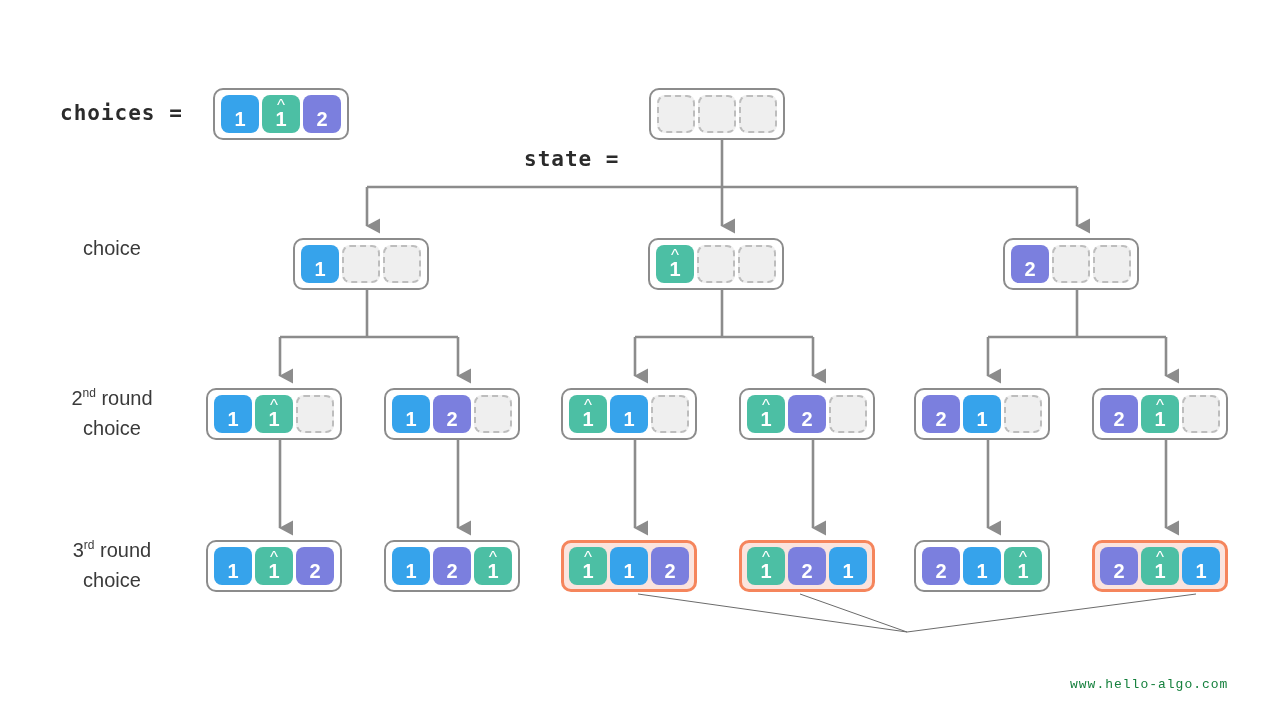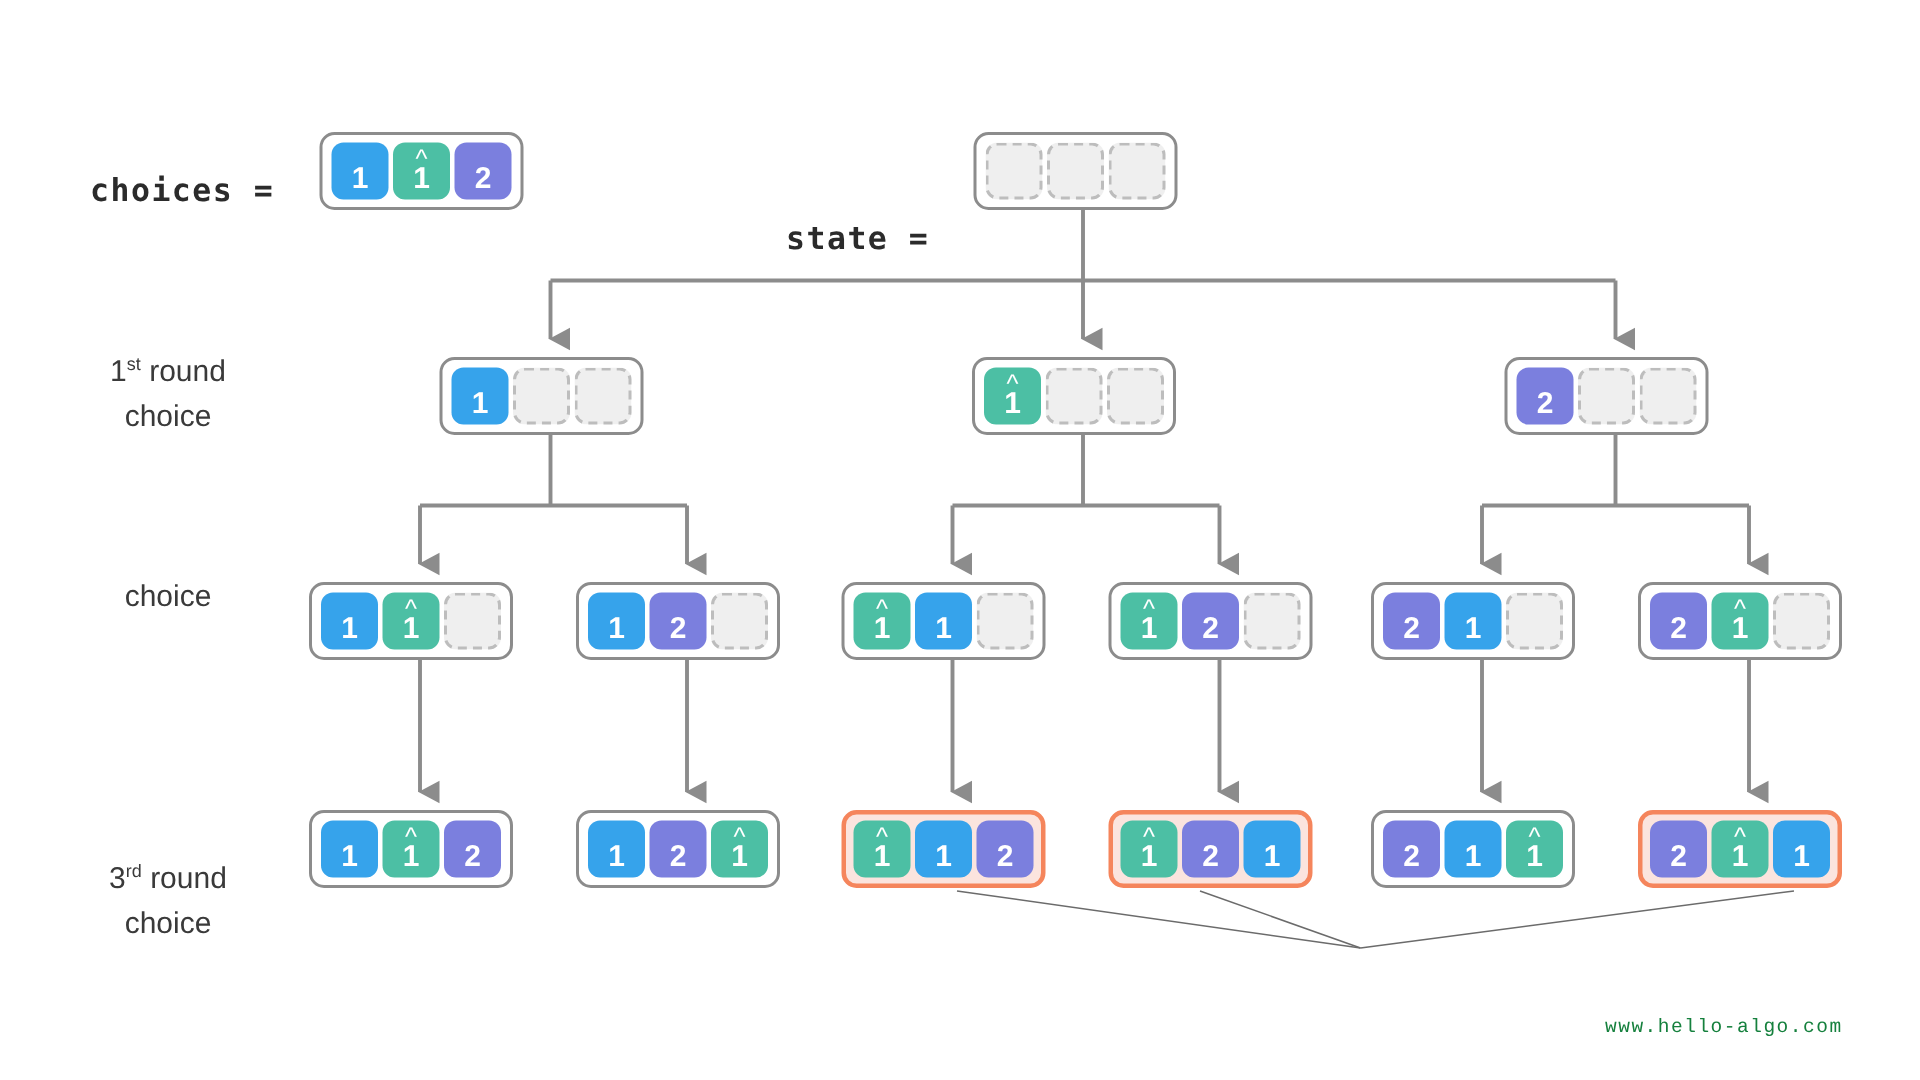--- a/index.html
+++ b/index.html
@@ -163,21 +163,21 @@
       <path d="M1166,436 L1166,528" marker-end="url(#arrowhead)"></path>
     </g>
 
     <g stroke="#6b6b6b" stroke-width="1" fill="none">
       <path d="M638,594 L907,632"></path>
       <path d="M800,594 L907,632"></path>
       <path d="M1196,594 L907,632"></path>
     </g>
   </svg>
 
-  <div class="mono-label" style="left:60px; top:115px;">choices =</div>
+  <div class="mono-label" style="left:60px; top:101px;">choices =</div>
 
   <div class="array" style="left:213px; top:88px;">
     <div class="cell blue hatted">
       <span class="glyph">1</span>
     </div>
     <div class="cell teal hatted">
       <span class="hat">^</span>
       <span class="glyph">1</span>
     </div>
     <div class="cell purple hatted">
@@ -187,29 +187,29 @@
 
   <div class="mono-label" style="left:524px; top:101px;margin-top:46px;">state =</div>
 
   <div class="array" style="left:649px; top:88px;">
     <div class="cell empty"></div>
     <div class="cell empty"></div>
     <div class="cell empty"></div>
   </div>
 
   <div class="round-label" style="left:22px; top:233px;">
-    <div><span>1</span><sup>st</sup><span> round</span></div>
     <div>choice</div>
   </div>
 
   <div class="round-label" style="left:22px; top:383px;">
+    <div><span>2</span><sup>nd</sup><span> round</span></div>
     <div>choice</div>
   </div>
 
-  <div class="round-label" style="left:22px; top:535px;margin-top:36px;">
+  <div class="round-label" style="left:22px; top:535px;">
     <div><span>3</span><sup>rd</sup><span> round</span></div>
     <div>choice</div>
   </div>
 
   <div id="nodes-layer">
       <div class="array" style="left: 293px; top: 238px;">
         <div class="cell blue hatted">
           <span class="glyph">1</span>
         </div>
         <div class="cell empty"></div>

